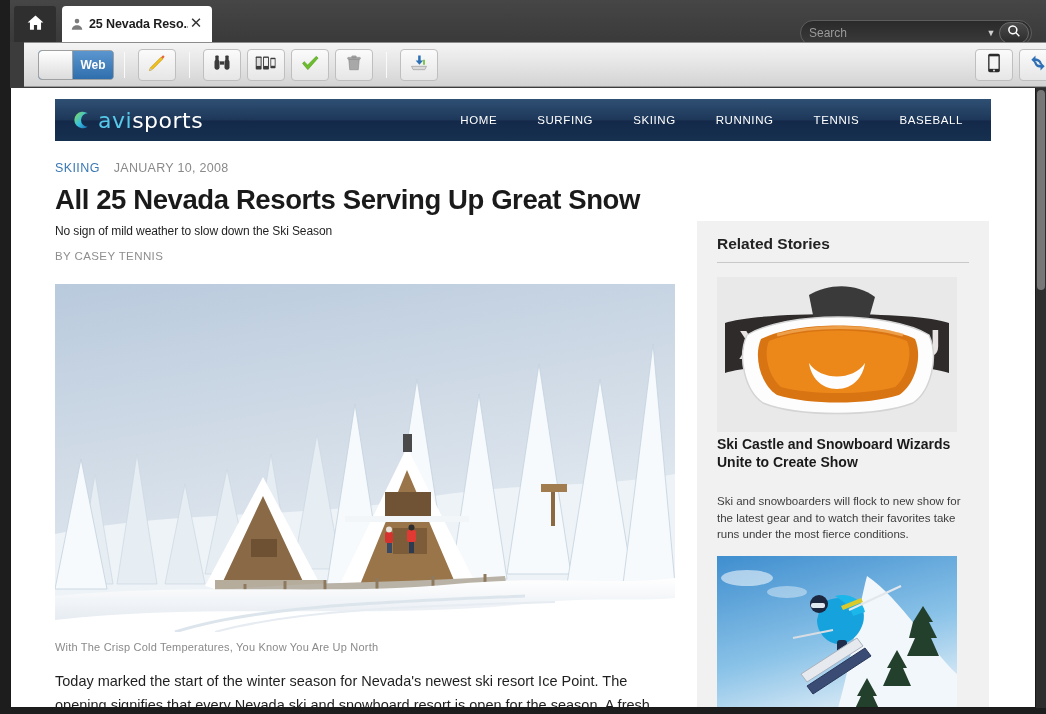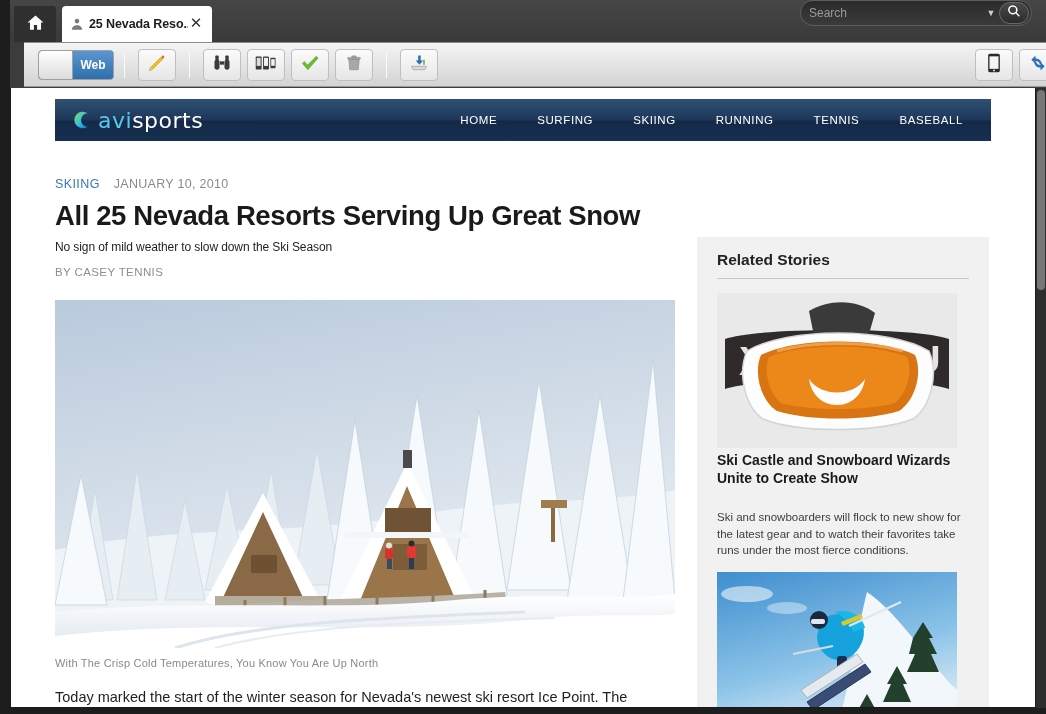--- a/index.html
+++ b/index.html
@@ -37,21 +37,21 @@
     white-space: nowrap; overflow: hidden; flex: 1 1 auto;
     letter-spacing: -0.1px;
   }
   .tab-close {
     width: 16px; height: 16px; flex: 0 0 auto; color: #333;
     font-size: 15px; font-weight: 700; line-height: 15px; text-align: center;
     cursor: pointer; font-family: "DejaVu Sans", sans-serif;
   }
 
   .searchbox {
-    position: absolute; right: 14px; top: 0; width: 232px; height: 26px;
+    position: absolute; right: 14px; top: 20px; width: 232px; height: 26px;
     background: linear-gradient(to bottom,#2a2a2a,#3b3b3b);
     border: 1px solid #5d5d5d; border-radius: 14px;
     display: flex; align-items: center; padding: 0 2px 0 0;
   }
   .search-input {
     flex: 1 1 auto; height: 22px; margin-left: 8px; border: none;
     background: transparent; color: #ddd; font-size: 12px;
     font-family: "Liberation Sans", sans-serif; outline: none;
   }
   .search-input::placeholder { color: #9a9a9a; }
@@ -103,21 +103,21 @@
   
   .viewport {
     position: absolute; left: 10px; top: 88px; width: 1026px; height: 620px;
     background: #fff; overflow: hidden;
     border: 1px solid #1a1a1a; border-top: none;
   }
   .page { position: relative; width: 1024px; background: #fff; }
 
   
   .site-header {
-    margin: 11px 44px 16px 44px; height: 42px;
+    margin: 11px 44px 0 44px; height: 42px;
     background: linear-gradient(to bottom,#2f5073 0%,#1d3759 50%,#14294a 52%,#16304f 100%);
     display: flex; align-items: center;
   }
   .logo { display: flex; align-items: center; margin-left: 16px; }
   .logo-mark { width: 20px; height: 20px; margin-right: 7px; }
   .logo-text {
     font-size: 22px; letter-spacing: 0.5px; font-weight: 400;
     font-family: "DejaVu Sans", sans-serif;
   }
   .logo-text .avi { color: #57c8e8; }
@@ -346,21 +346,21 @@
           <a>TENNIS</a>
           <a>BASEBALL</a>
         </div>
       </div>
 
       <div class="columns">
 
         <div class="article">
           <div class="kicker-row">
             <span class="kicker">SKIING</span>
-            <span class="pubdate">JANUARY 10, 2010</span>
+            <span class="pubdate">JANUARY 10, 2008</span>
           </div>
           <h1 class="headline">All 25 Nevada Resorts Serving Up Great Snow</h1>
           <h2 class="subhead">No sign of mild weather to slow down the Ski Season</h2>
           <div class="byline">BY CASEY TENNIS</div>
 
           <div class="hero">
             <svg viewBox="0 0 620 348" width="620" height="348" preserveAspectRatio="none">
               <defs>
                 <linearGradient id="sky" x1="0" y1="0" x2="0.3" y2="1">
                   <stop offset="0%" stop-color="#b9cadd"></stop>

